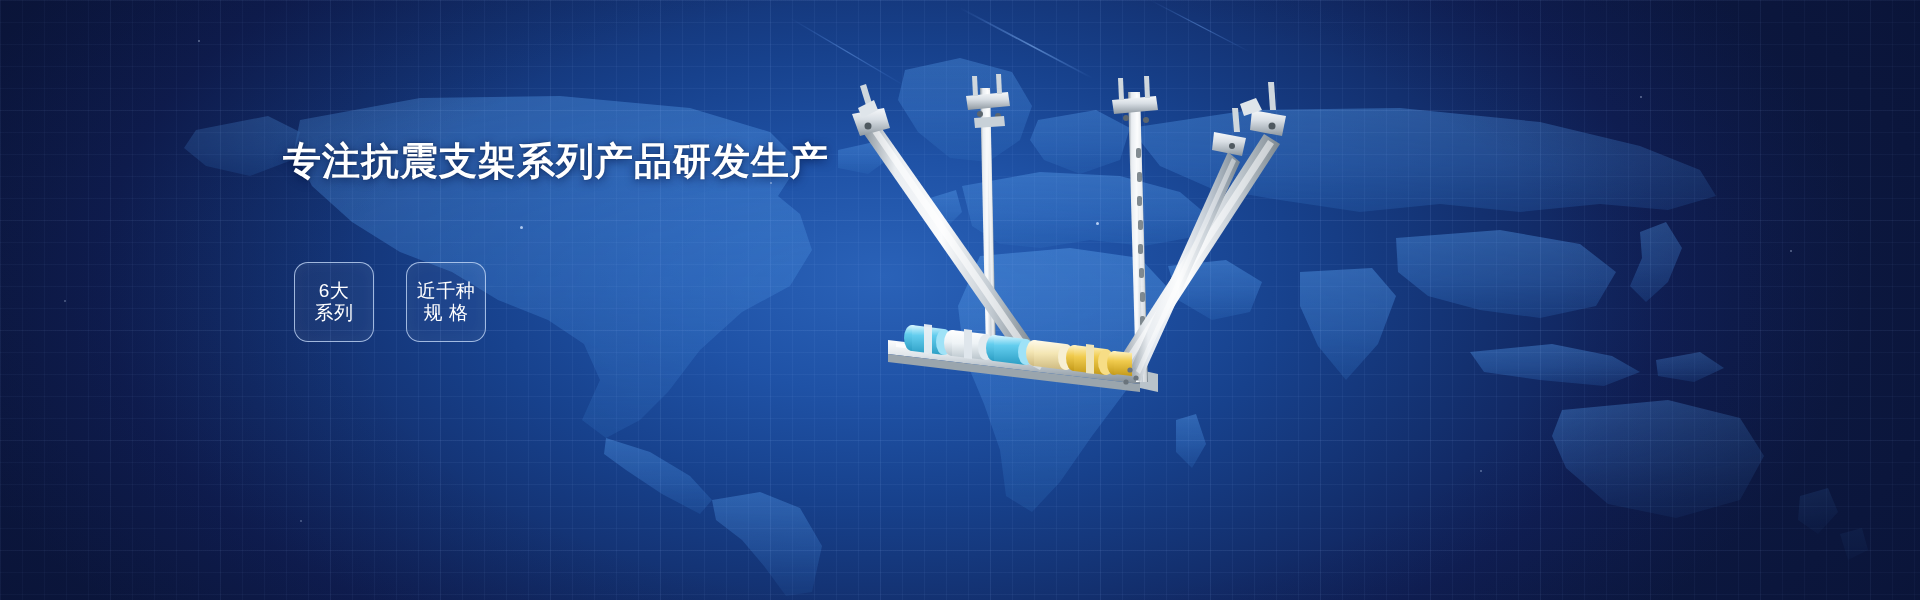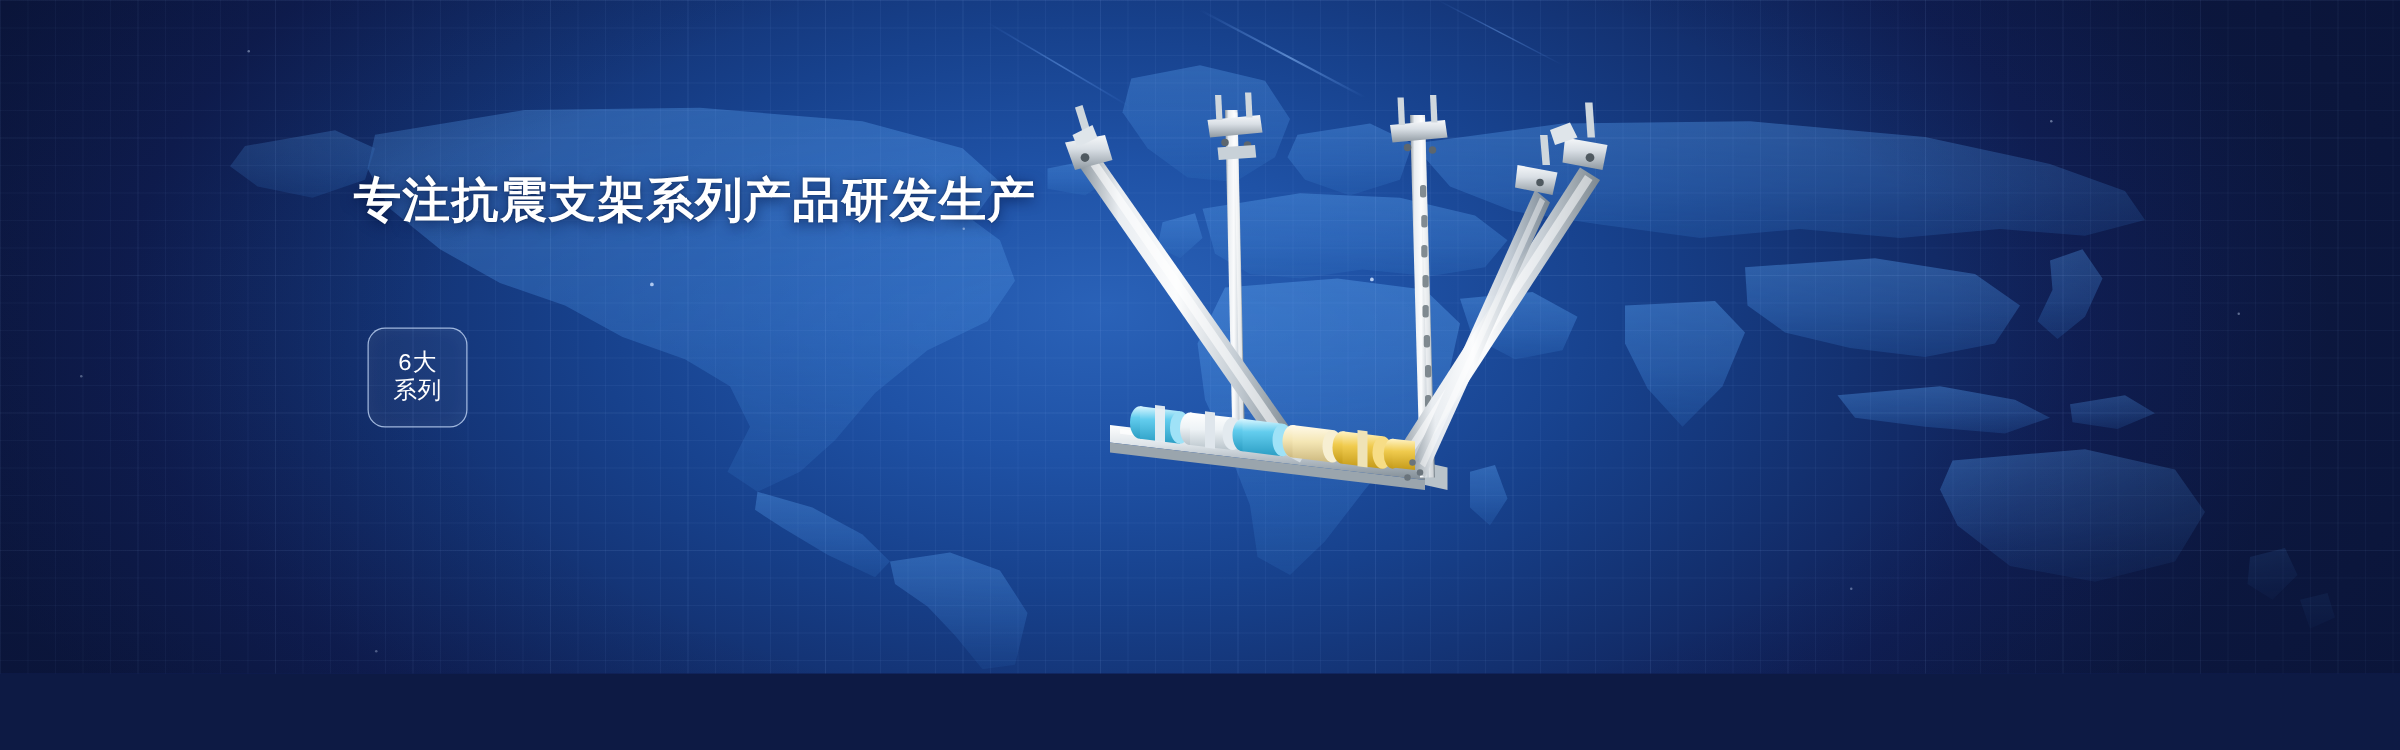--- a/index.html
+++ b/index.html
@@ -1,20 +1,20 @@
 <!DOCTYPE html>
 <html><head>
 <meta charset="utf-8">
 <style>
   html,body{margin:0;padding:0;background:#0d1a44;}
   body{font-family:"Liberation Sans","DejaVu Sans",sans-serif;}
 
   #banner{
     position:relative;
-    width:1920px;height:539px;
+    width:1920px;height:600px;
     overflow:hidden;
     background:#11205a;
   }
 
   
   .bg-base{
     position:absolute;inset:0;
     background:
       radial-gradient(ellipse 980px 540px at 46% 46%, #2a62b8 0%, #1f52a6 22%, #17418c 42%, #13306f 62%, #101f55 80%, #0d1a44 100%);
   }
@@ -52,21 +52,21 @@
     white-space:nowrap;
   }
   .subline{
     margin:32px 0 0 2px;
     font-size:16px;font-weight:400;color:#e8effb;
     letter-spacing:2px;white-space:nowrap;
     text-shadow:0 1px 6px rgba(0,15,55,.7);
   }
 
   
-  .badges{position:absolute;left:294px;top:262px;display:flex;gap:32px;font-family:Liberation Mono, monospace;}
+  .badges{position:absolute;left:294px;top:262px;display:flex;gap:32px;}
   .badge{
     width:78px;height:78px;
     border:1px solid rgba(198,219,250,.78);
     border-radius:14px;
     display:flex;flex-direction:column;
     align-items:center;justify-content:center;
     color:#ffffff;
     background:rgba(255,255,255,.035);
     box-shadow:inset 0 0 18px rgba(255,255,255,.05);
   }
@@ -193,20 +193,24 @@
   <div class="bg-vignette"></div>
 
   <div class="copy">
     <h1 class="headline">专注抗震支架系列产品研发生产</h1>
   </div>
 
   <div class="badges">
     <div class="badge">
       <span class="l1">6大</span>
       <span class="l2">系列</span>
+    </div>
+    <div class="badge">
+      <span class="l1">近千种</span>
+      <span class="l2">规 格</span>
     </div>
   </div>
 
   <div class="product">
     <svg viewBox="0 0 470 350" aria-hidden="true">
       <defs>
         <linearGradient id="steel" x1="0" y1="0" x2="1" y2="0">
           <stop offset="0%" stop-color="#8d979f"></stop>
           <stop offset="18%" stop-color="#e9edf1"></stop>
           <stop offset="45%" stop-color="#fbfcfd"></stop>

